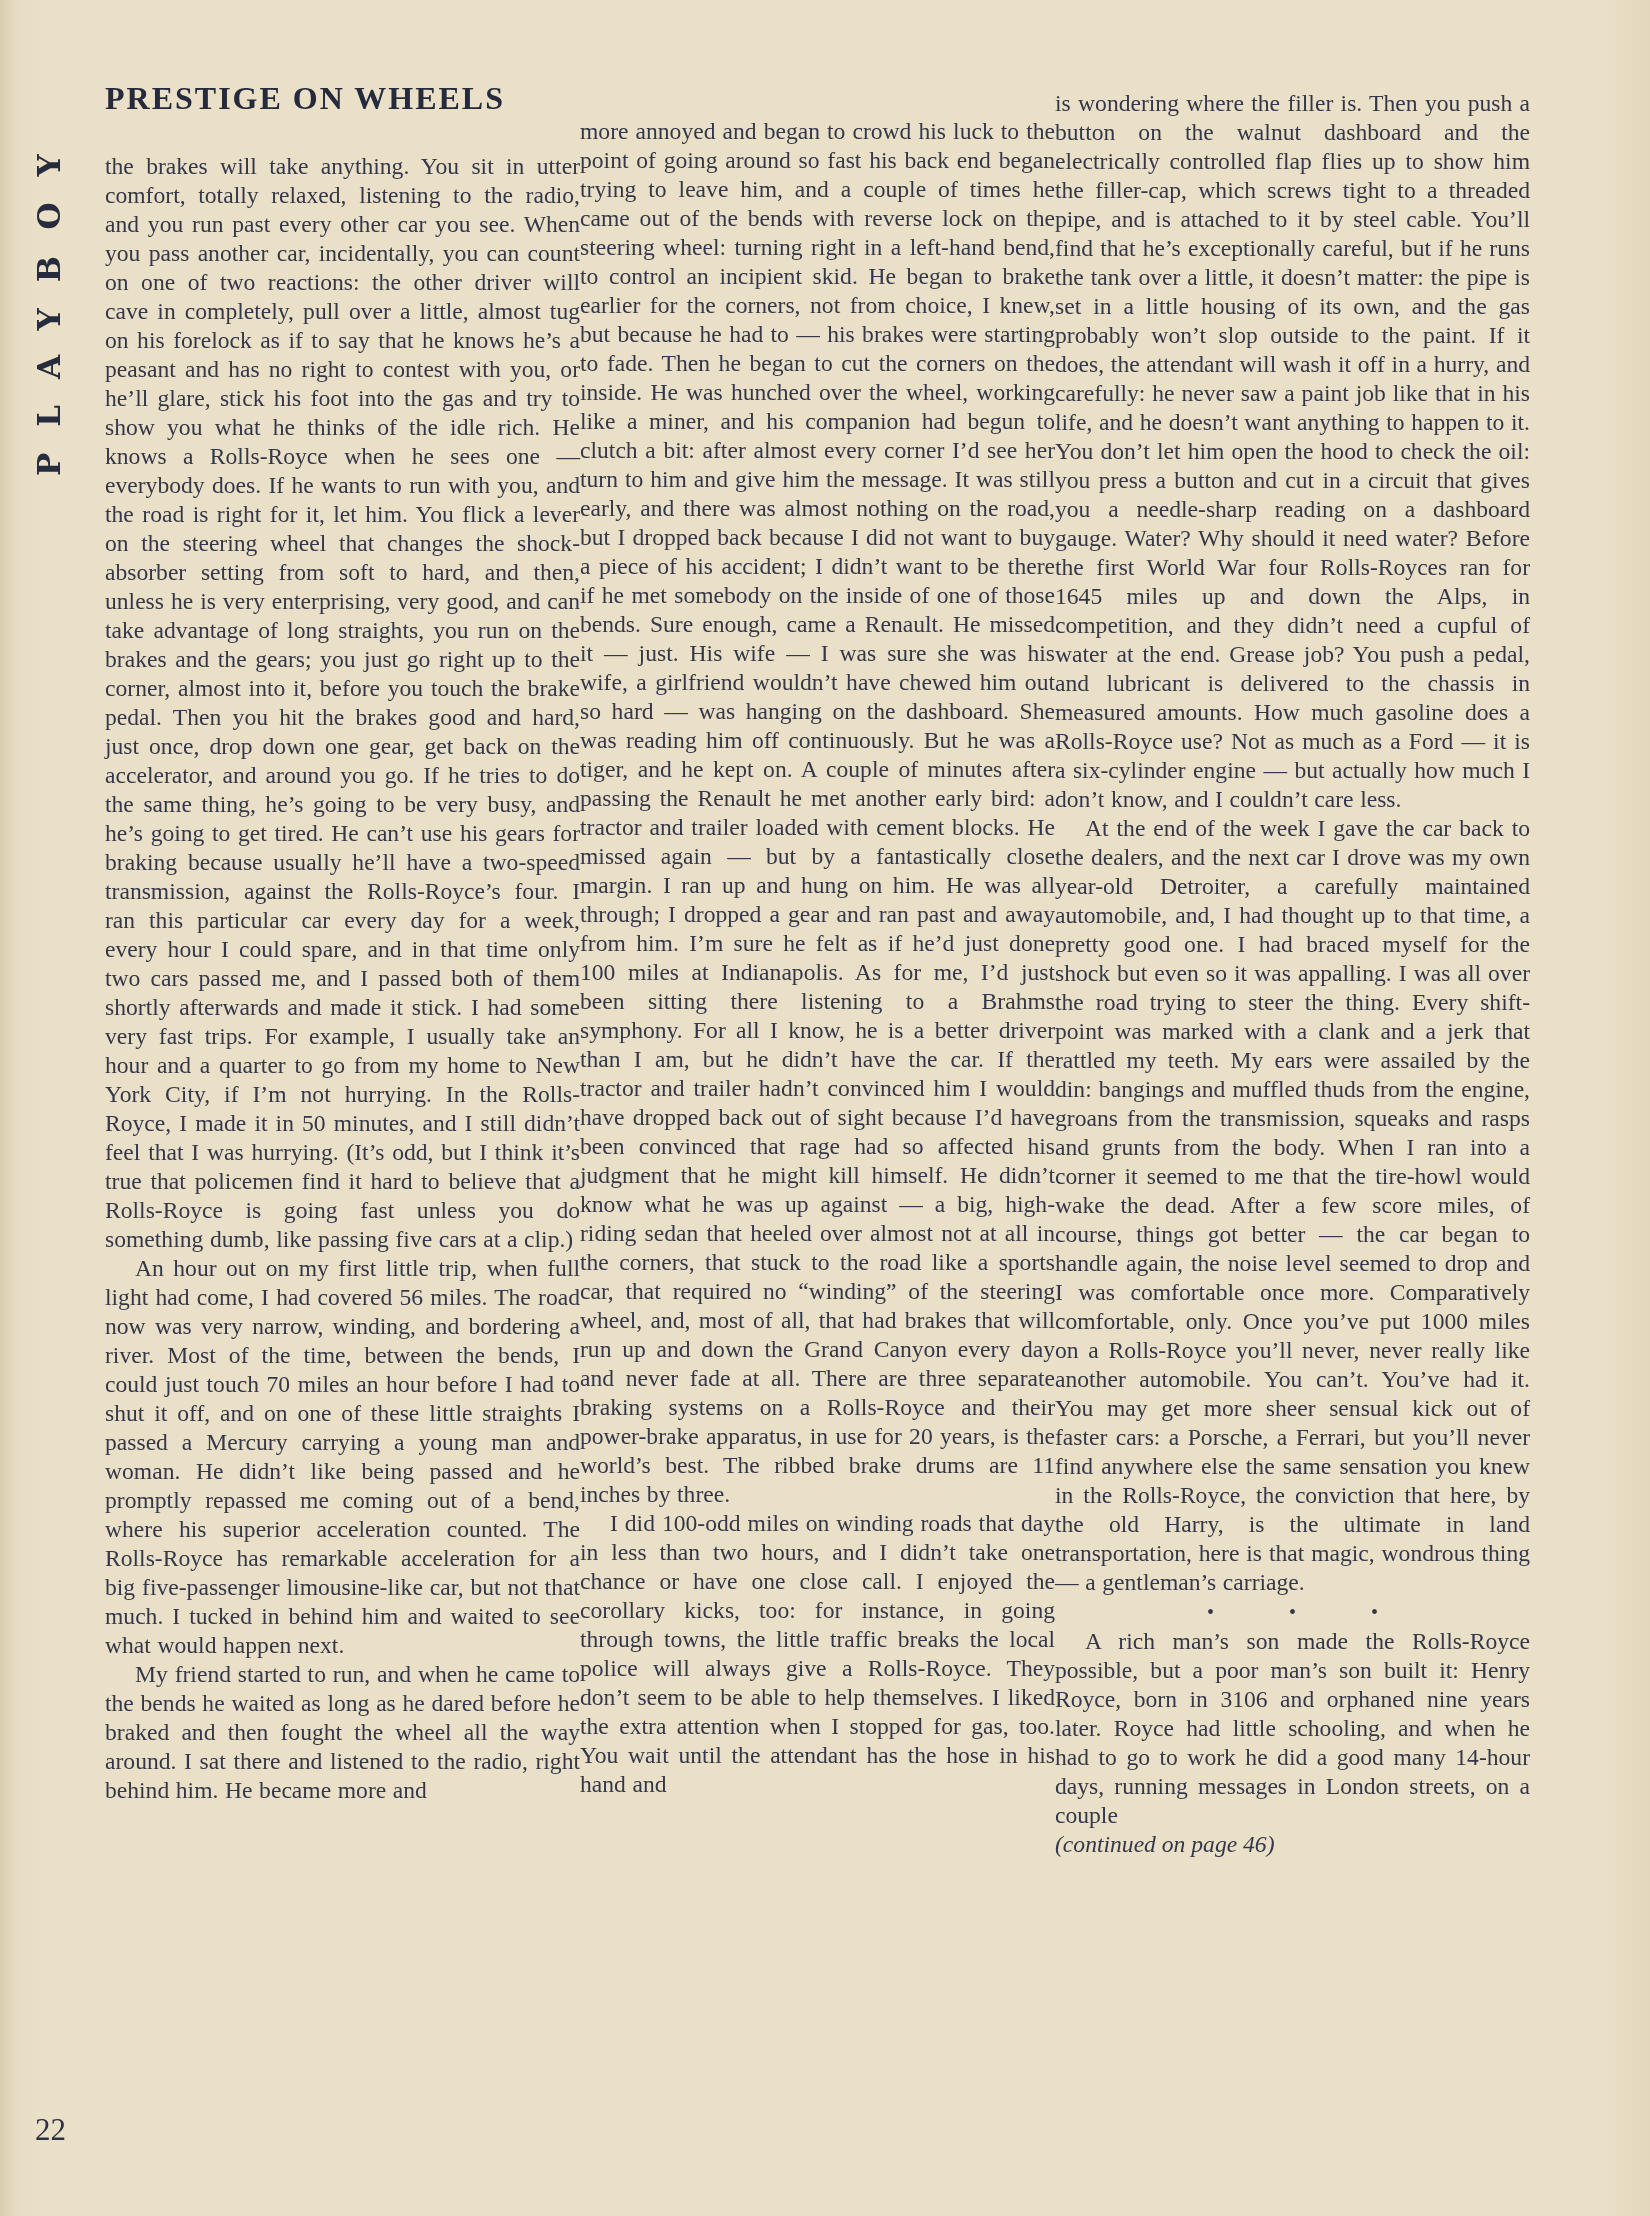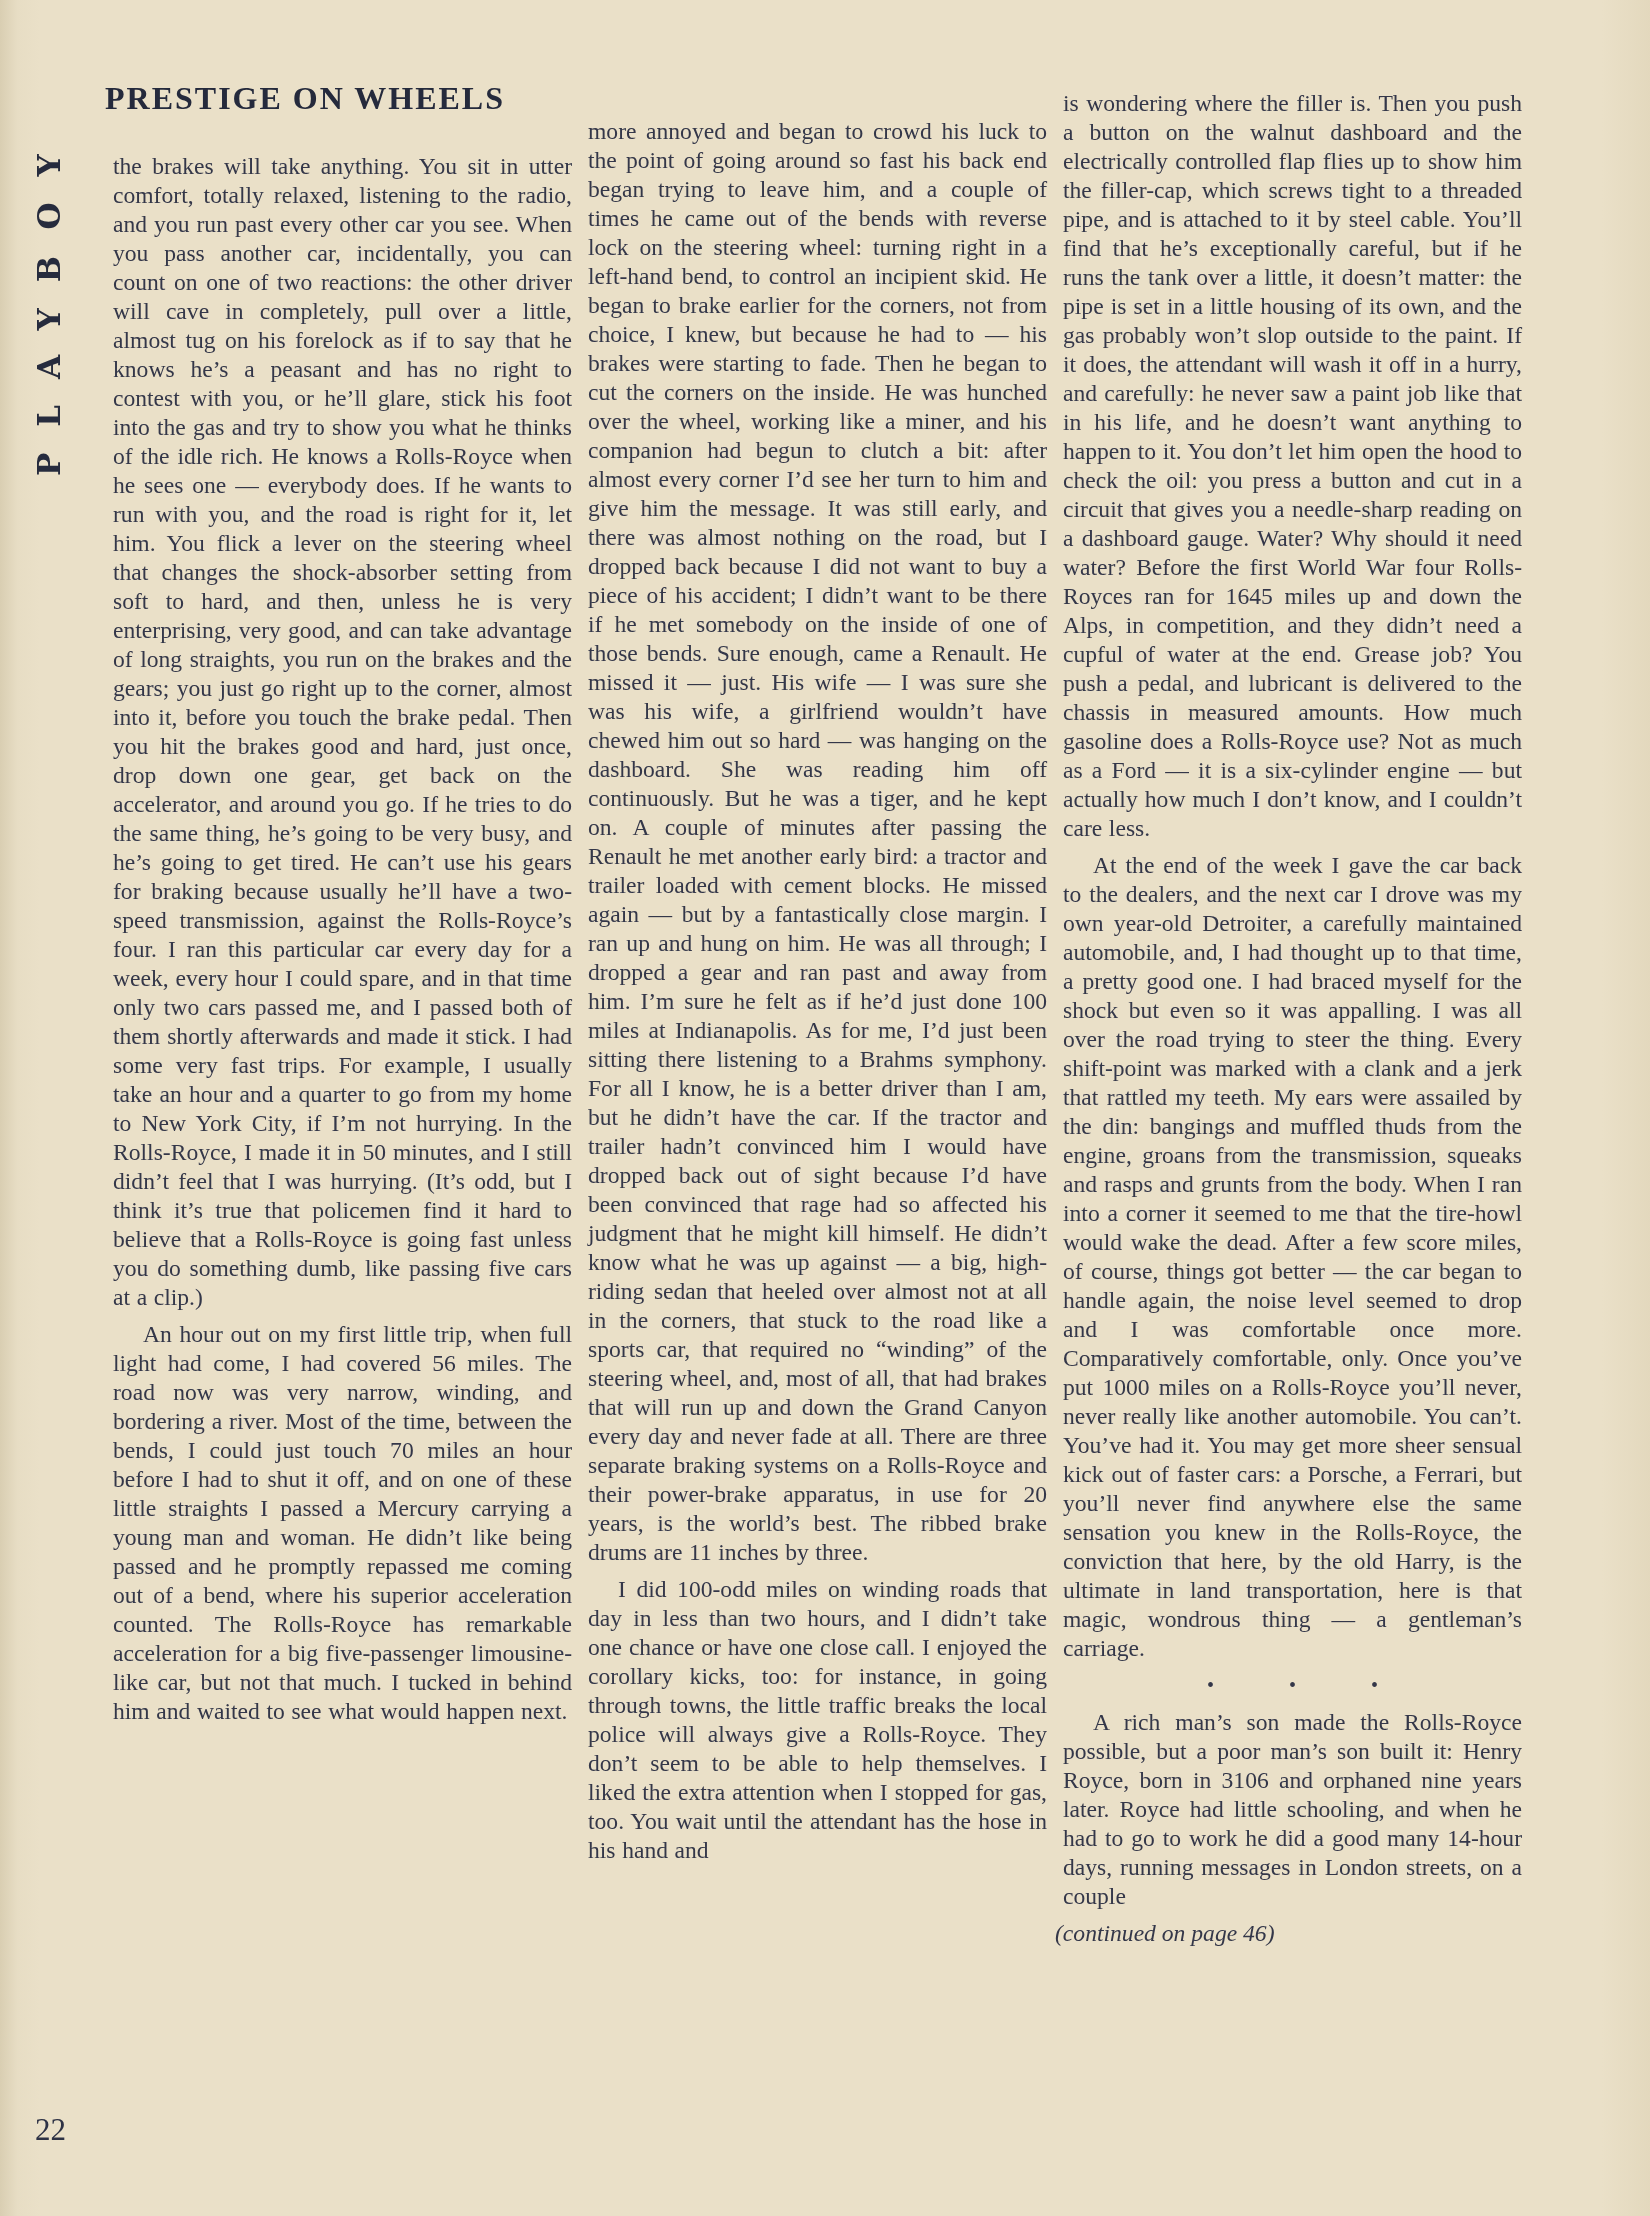--- a/index.html
+++ b/index.html
@@ -66,21 +66,21 @@
     font-size: 23.6px;
     line-height: 35px;
     font-style: italic;
     color: #343749;
   }
 
   .col-text { margin-top: 36px; }
   .col-text.no-header { margin-top: 8px; }
 
   .col-text p.para {
-    margin: 8px;
+    margin: 0;
     font-size: 23.6px;
     line-height: 29px;
     text-align: justify;
     text-align-last: left;
     word-spacing: 0.7px;
   }
   .col-text p.indent { text-indent: 30px; }
 
   .dots {
     text-align: center;
@@ -107,20 +107,21 @@
 
   <div class="page-number">22</div>
 
   <div class="content">
 
     <div class="col">
       <h1 class="title">PRESTIGE ON WHEELS</h1>
       <div class="col-text">
           <p class="para">the brakes will take anything. You sit in utter comfort, totally relaxed, listening to the radio, and you run past every other car you see. When you pass another car, incidentally, you can count on one of two reactions: the other driver will cave in completely, pull over a little, almost tug on his forelock as if to say that he knows he’s a peasant and has no right to contest with you, or he’ll glare, stick his foot into the gas and try to show you what he thinks of the idle rich. He knows a Rolls-Royce when he sees one — everybody does. If he wants to run with you, and the road is right for it, let him. You flick a lever on the steering wheel that changes the shock-absorber setting from soft to hard, and then, unless he is very enterprising, very good, and can take advantage of long straights, you run on the brakes and the gears; you just go right up to the corner, almost into it, before you touch the brake pedal. Then you hit the brakes good and hard, just once, drop down one gear, get back on the accelerator, and around you go. If he tries to do the same thing, he’s going to be very busy, and he’s going to get tired. He can’t use his gears for braking because usually he’ll have a two-speed transmission, against the Rolls-Royce’s four. I ran this particular car every day for a week, every hour I could spare, and in that time only two cars passed me, and I passed both of them shortly afterwards and made it stick. I had some very fast trips. For example, I usually take an hour and a quarter to go from my home to New York City, if I’m not hurrying. In the Rolls-Royce, I made it in 50 minutes, and I still didn’t feel that I was hurrying. (It’s odd, but I think it’s true that policemen find it hard to believe that a Rolls-Royce is going fast unless you do something dumb, like passing five cars at a clip.)</p>
           <p class="para indent">An hour out on my first little trip, when full light had come, I had covered 56 miles. The road now was very narrow, winding, and bordering a river. Most of the time, between the bends, I could just touch 70 miles an hour before I had to shut it off, and on one of these little straights I passed a Mercury carrying a young man and woman. He didn’t like being passed and he promptly repassed me coming out of a bend, where his superior acceleration counted. The Rolls-Royce has remarkable acceleration for a big five-passenger limousine-like car, but not that much. I tucked in behind him and waited to see what would happen next.</p>
+          <p class="para indent">My friend started to run, and when he came to the bends he waited as long as he dared before he braked and then fought the wheel all the way around. I sat there and listened to the radio, right behind him. He became more and</p>
         </div>
     </div>
 
     <div class="col">
       <div class="col-text">
           <p class="para">more annoyed and began to crowd his luck to the point of going around so fast his back end began trying to leave him, and a couple of times he came out of the bends with reverse lock on the steering wheel: turning right in a left-hand bend, to control an incipient skid. He began to brake earlier for the corners, not from choice, I knew, but because he had to — his brakes were starting to fade. Then he began to cut the corners on the inside. He was hunched over the wheel, working like a miner, and his companion had begun to clutch a bit: after almost every corner I’d see her turn to him and give him the message. It was still early, and there was almost nothing on the road, but I dropped back because I did not want to buy a piece of his accident; I didn’t want to be there if he met somebody on the inside of one of those bends. Sure enough, came a Renault. He missed it — just. His wife — I was sure she was his wife, a girlfriend wouldn’t have chewed him out so hard — was hanging on the dashboard. She was reading him off continuously. But he was a tiger, and he kept on. A couple of minutes after passing the Renault he met another early bird: a tractor and trailer loaded with cement blocks. He missed again — but by a fantastically close margin. I ran up and hung on him. He was all through; I dropped a gear and ran past and away from him. I’m sure he felt as if he’d just done 100 miles at Indianapolis. As for me, I’d just been sitting there listening to a Brahms symphony. For all I know, he is a better driver than I am, but he didn’t have the car. If the tractor and trailer hadn’t convinced him I would have dropped back out of sight because I’d have been convinced that rage had so affected his judgment that he might kill himself. He didn’t know what he was up against — a big, high-riding sedan that heeled over almost not at all in the corners, that stuck to the road like a sports car, that required no “winding” of the steering wheel, and, most of all, that had brakes that will run up and down the Grand Canyon every day and never fade at all. There are three separate braking systems on a Rolls-Royce and their power-brake apparatus, in use for 20 years, is the world’s best. The ribbed brake drums are 11 inches by three.</p>
           <p class="para indent">I did 100-odd miles on winding roads that day in less than two hours, and I didn’t take one chance or have one close call. I enjoyed the corollary kicks, too: for instance, in going through towns, the little traffic breaks the local police will always give a Rolls-Royce. They don’t seem to be able to help themselves. I liked the extra attention when I stopped for gas, too. You wait until the attendant has the hose in his hand and</p>
         </div>
     </div>
 

